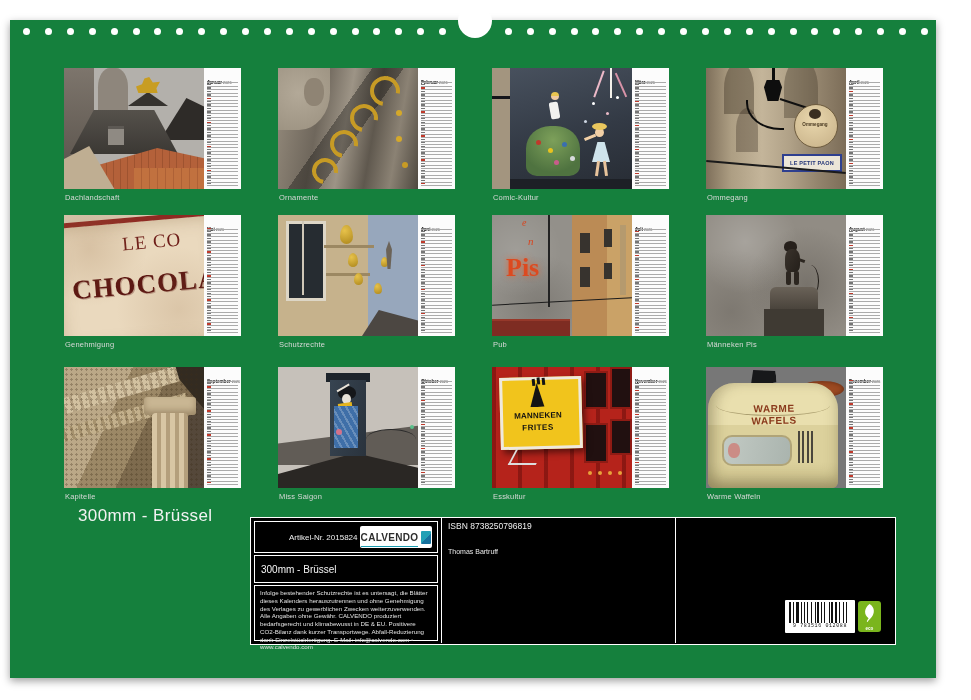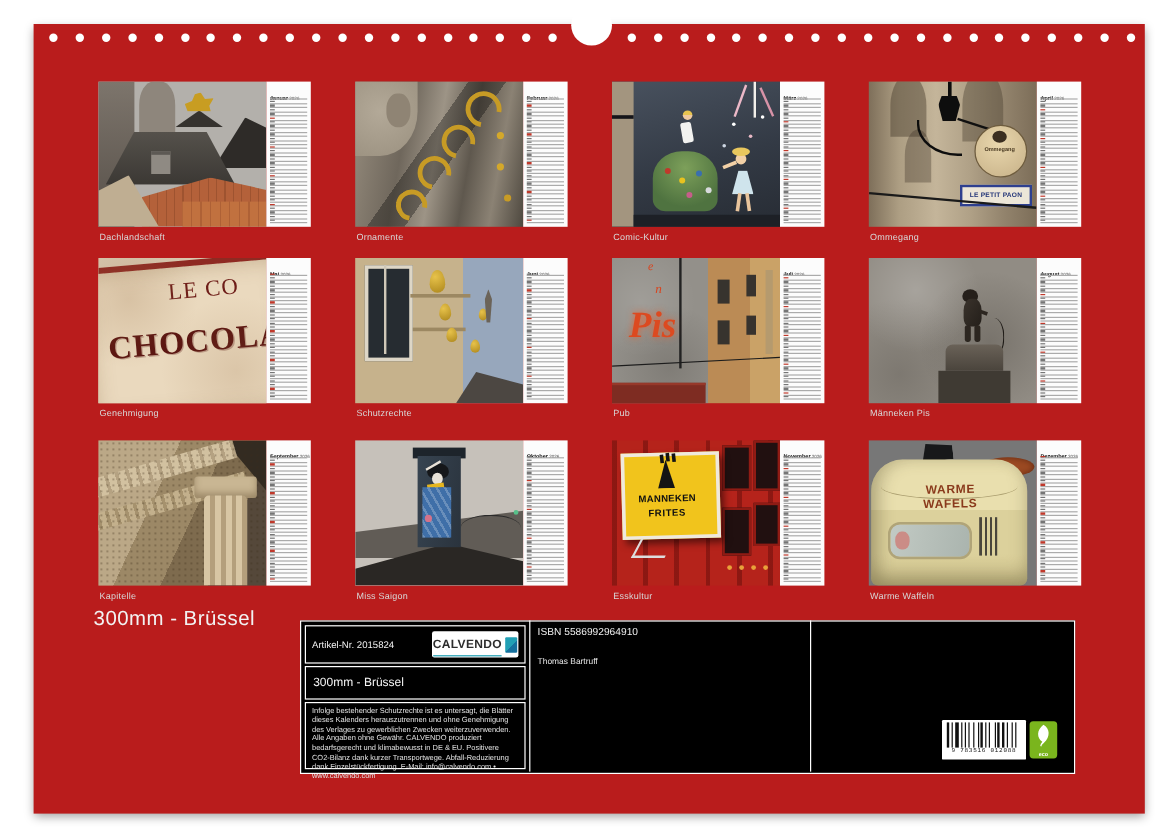--- a/index.html
+++ b/index.html
@@ -1,18 +1,18 @@
 <!DOCTYPE html>
 <html><head>
 <meta charset="utf-8">
 <style>
   html,body{margin:0;padding:0;background:#ffffff;font-family:"Liberation Sans",sans-serif;}
   #stage{position:relative;width:971px;height:700px;background:#ffffff;overflow:hidden;}
   
-  #page{position:absolute;left:28px;top:20px;width:926px;height:658px;background:#b91c1c;
+  #page{position:absolute;left:10px;top:20px;width:926px;height:658px;background:#15803d;
         box-shadow:0 3px 8px rgba(0,0,0,.38);}
   .hole{position:absolute;width:7px;height:7px;border-radius:50%;background:#ffffff;top:8px;}
   #notch{position:absolute;left:448px;top:-16px;width:34px;height:34px;border-radius:50%;background:#ffffff;}
   
   .cell{position:absolute;width:177px;height:135px;}
   .photo{position:absolute;left:0;top:0;width:140px;height:121px;overflow:hidden;background:#777;}
   .photo *{position:absolute;}
   .strip{position:absolute;left:140px;top:0;width:37px;height:121px;background:#fcfcfc;}
   .strip-head{position:absolute;left:3px;top:2px;right:2px;white-space:nowrap;}
   .m-name{font-size:4.6px;font-weight:bold;color:#151515;}
@@ -416,21 +416,21 @@
       <div class="photo" style="background:linear-gradient(90deg,#93908a 0 57%,#bb8b55 57% 82%,#caa267 82%);">
         <div style="left:0;top:0;width:80px;height:121px;background:radial-gradient(circle at 30% 30%,rgba(255,255,255,.12),transparent 45%),radial-gradient(circle at 60% 75%,rgba(40,35,30,.18),transparent 50%);"></div>
         <div style="left:88px;top:18px;width:10px;height:20px;background:#37332e;"></div>
         <div style="left:112px;top:14px;width:8px;height:18px;background:#37332e;"></div>
         <div style="left:88px;top:52px;width:10px;height:20px;background:#37332e;"></div>
         <div style="left:112px;top:48px;width:8px;height:16px;background:#37332e;"></div>
         <div style="left:128px;top:10px;width:6px;height:70px;background:#b59a6e;"></div>
         <div style="left:56px;top:0;width:1.5px;height:92px;background:#222;"></div>
         <div class="serif" style="left:30px;top:2px;font-size:10px;font-style:italic;color:#d8451f;">e</div>
         <div class="serif" style="left:36px;top:20px;font-size:11px;font-style:italic;color:#d8451f;">n</div>
-        <div class="serif" style="left:14px;top:38px;font-size:31px;font-weight:bold;font-style:italic;color:#dc4a20;text-shadow:0 0 6px rgba(235,95,45,.85);">Pis</div>
+        <div class="serif" style="left:14px;top:38px;font-size:26px;font-weight:bold;color:#dc4a20;text-shadow:0 0 6px rgba(235,95,45,.85);">Pis</div>
         <div style="left:0;top:104px;width:78px;height:17px;background:#7e2c22;border-top:2px solid #96382a;"></div>
         <div style="left:0;top:86px;width:140px;height:1.2px;background:#1c1c1c;transform:rotate(-3deg);"></div>
       </div>
       <div class="strip">
         <div class="strip-head"><span class="m-name">Juli</span><span class="m-year">2026</span></div>
         <div class="strip-lines">
             <div class="day-line"></div>
             <div class="day-line sun"></div>
             <div class="day-line"></div>
             <div class="day-line"></div>
@@ -725,41 +725,41 @@
     </div>
   </div>
 
   <div id="main-title">300mm - Brüssel</div>
 
   <div class="wbox" style="left:250px;top:517px;width:644px;height:126px;"></div>
   <div class="vline" style="left:441px;top:517px;height:126px;"></div>
   <div class="vline" style="left:675px;top:517px;height:126px;"></div>
 
   <div class="wbox" style="left:254px;top:521px;width:182px;height:30px;" id="article-box">
-    <div id="article-row" style="height:100%;">
+    <div id="article-row" style="height:100%;margin-left:29px;">
       <span id="article-label">Artikel-Nr. 2015824</span>
       <span id="calvendo-logo">
         <span>
           <span id="calvendo-word">CALVENDO</span>
           <span id="calvendo-tagline" style="display:block;"></span>
         </span>
         <span id="calvendo-flag"></span>
       </span>
     </div>
   </div>
 
   <div class="wbox" style="left:254px;top:555px;width:182px;height:26px;">
     <div id="product-title-box" style="height:100%;">300mm - Brüssel</div>
   </div>
 
   <div class="wbox" style="left:254px;top:585px;width:182px;height:54px;">
     <div id="legal-box">Infolge bestehender Schutzrechte ist es untersagt, die Blätter dieses Kalenders herauszutrennen und ohne Genehmigung des Verlages zu gewerblichen Zwecken weiterzuverwenden. Alle Angaben ohne Gewähr. CALVENDO produziert bedarfsgerecht und klimabewusst in DE &amp; EU. Positivere CO2-Bilanz dank kurzer Transportwege. Abfall-Reduzierung dank Einzelstückfertigung. E-Mail: info@calvendo.com • www.calvendo.com</div>
   </div>
 
-  <div id="isbn">ISBN 5586992964910</div>
+  <div id="isbn">ISBN 8738250796819</div>
   <div id="author">Thomas Bartruff</div>
 
   <div id="barcode-box">
     <div id="bars">
         <i style="width: 1.8px; margin-right: 1px;"></i>
         <i style="width: 0px; margin-right: 0.8px;"></i>
         <i style="width: 1.8px; margin-right: 1px;"></i>
         <i style="width: 0px; margin-right: 0.8px;"></i>
         <i style="width: 2.7px; margin-right: 1px;"></i>
         <i style="width: 0px; margin-right: 0.8px;"></i>

